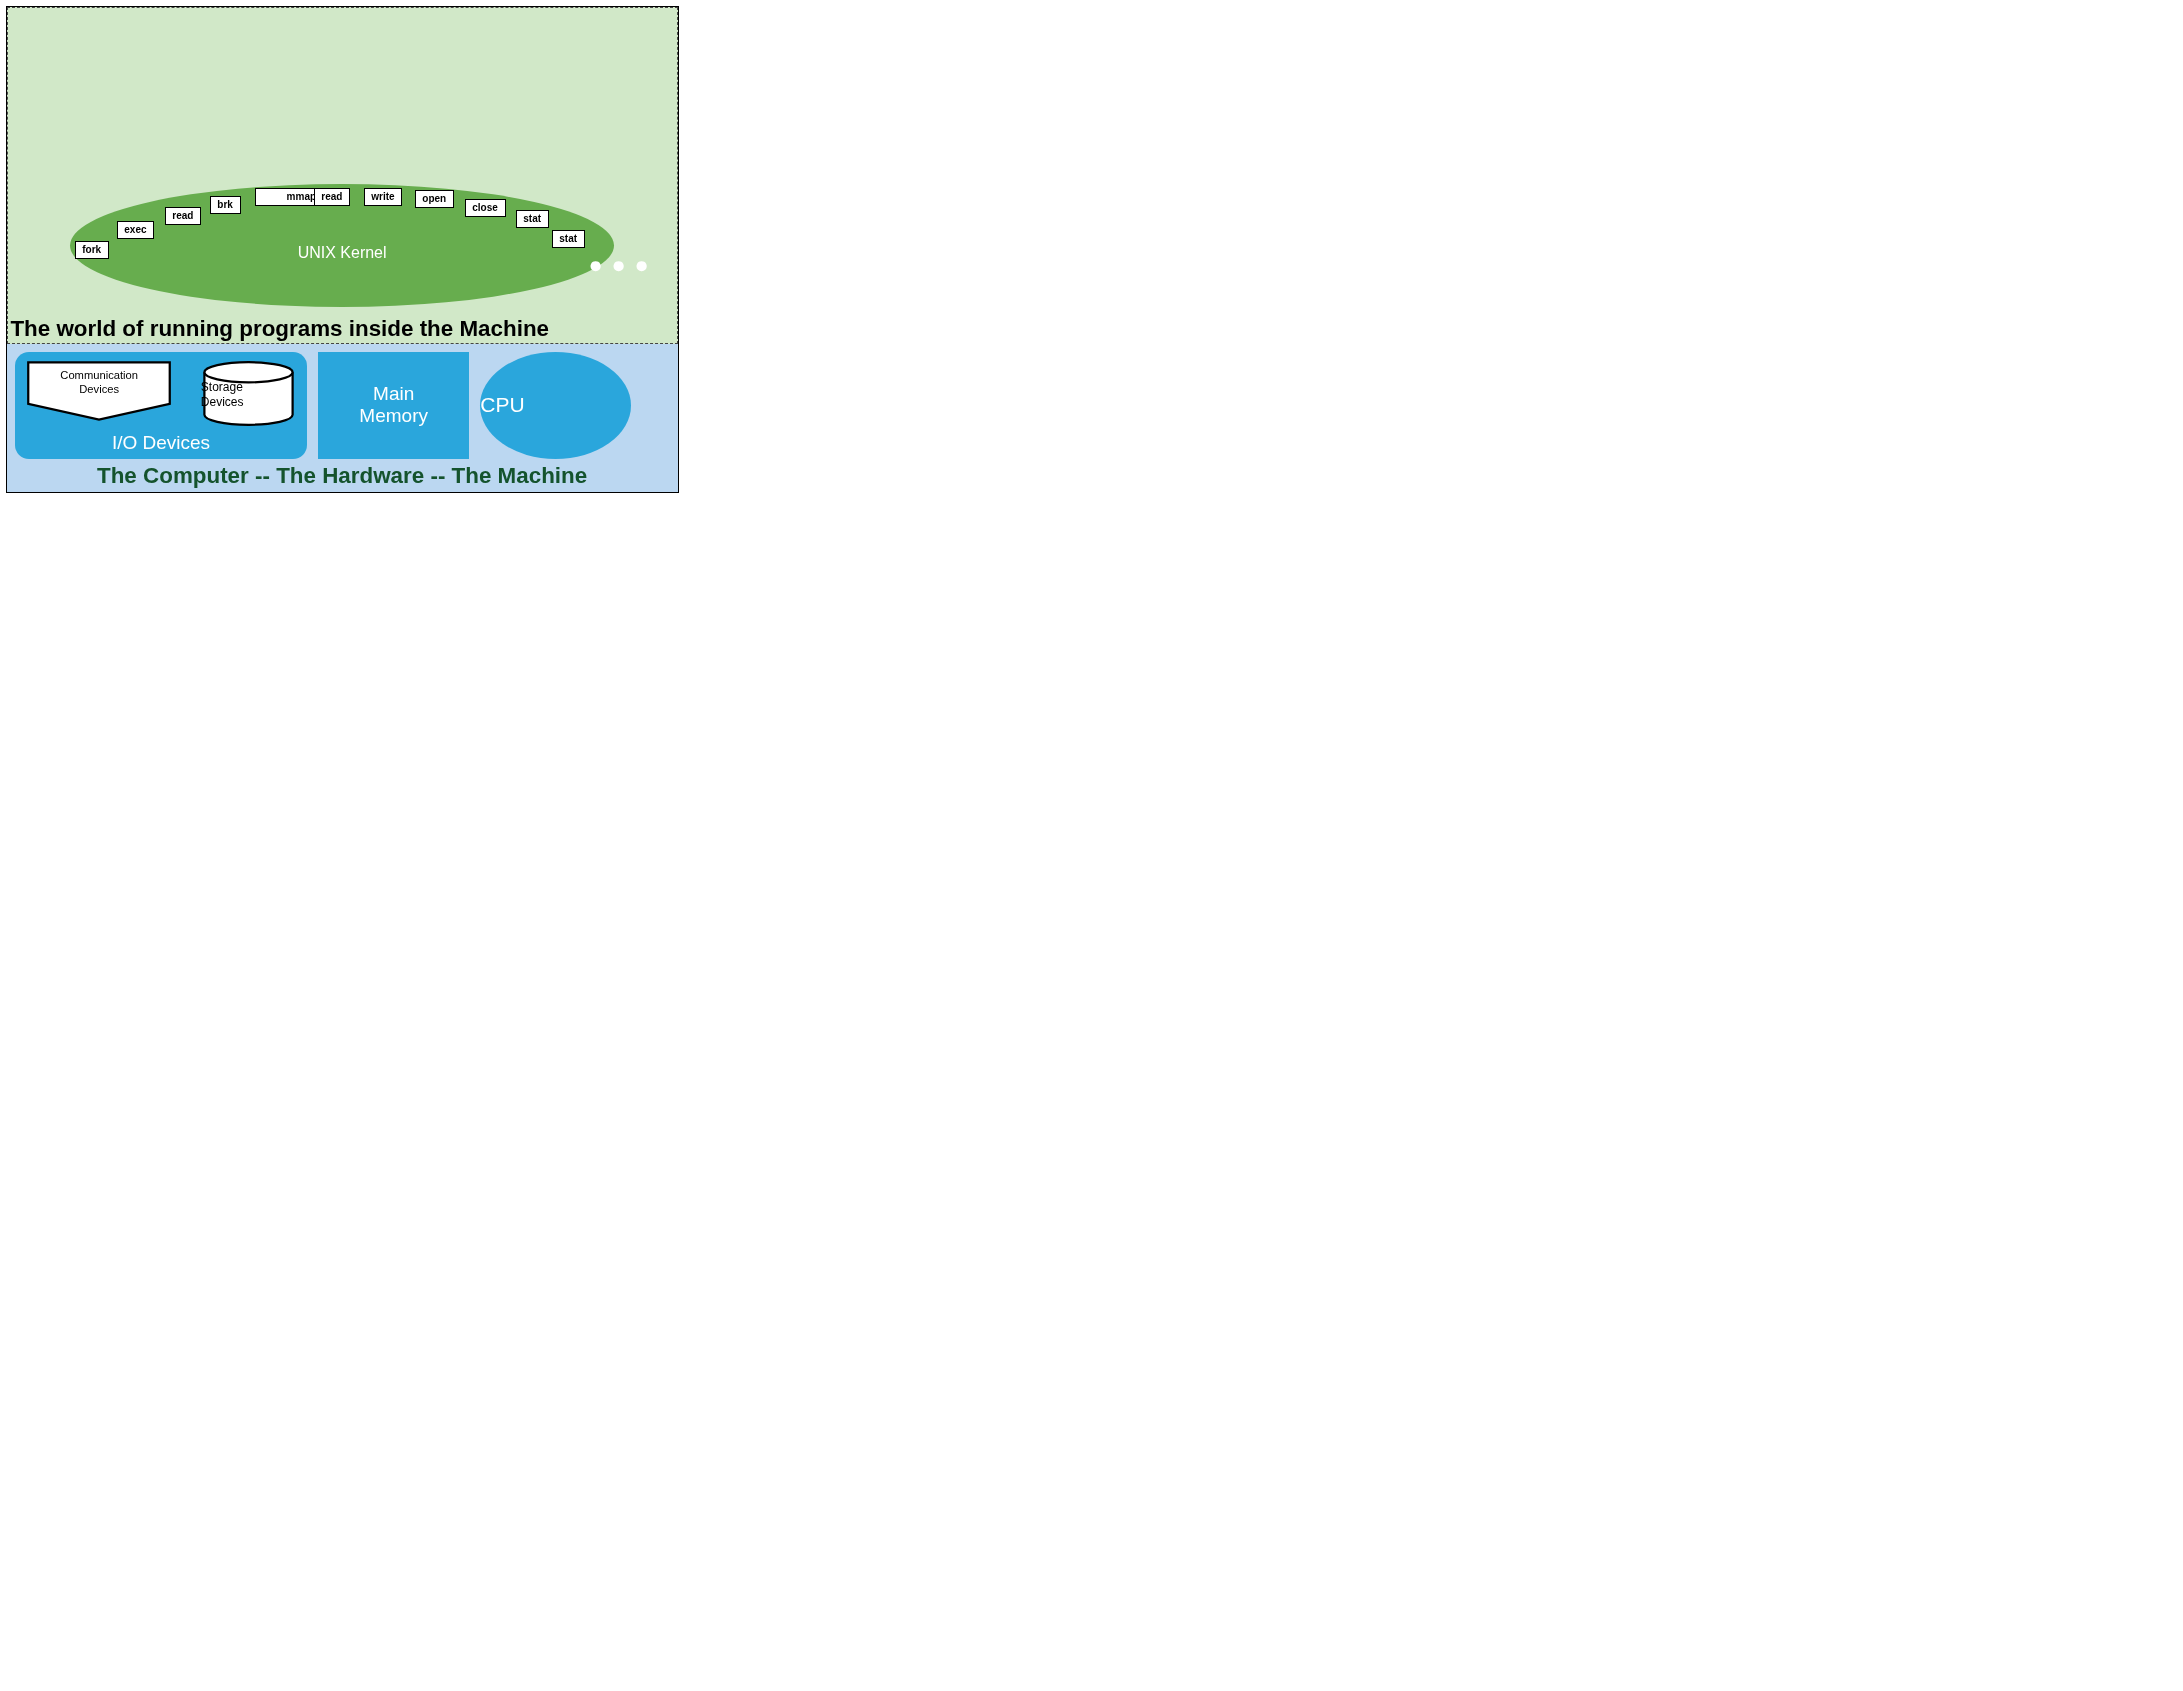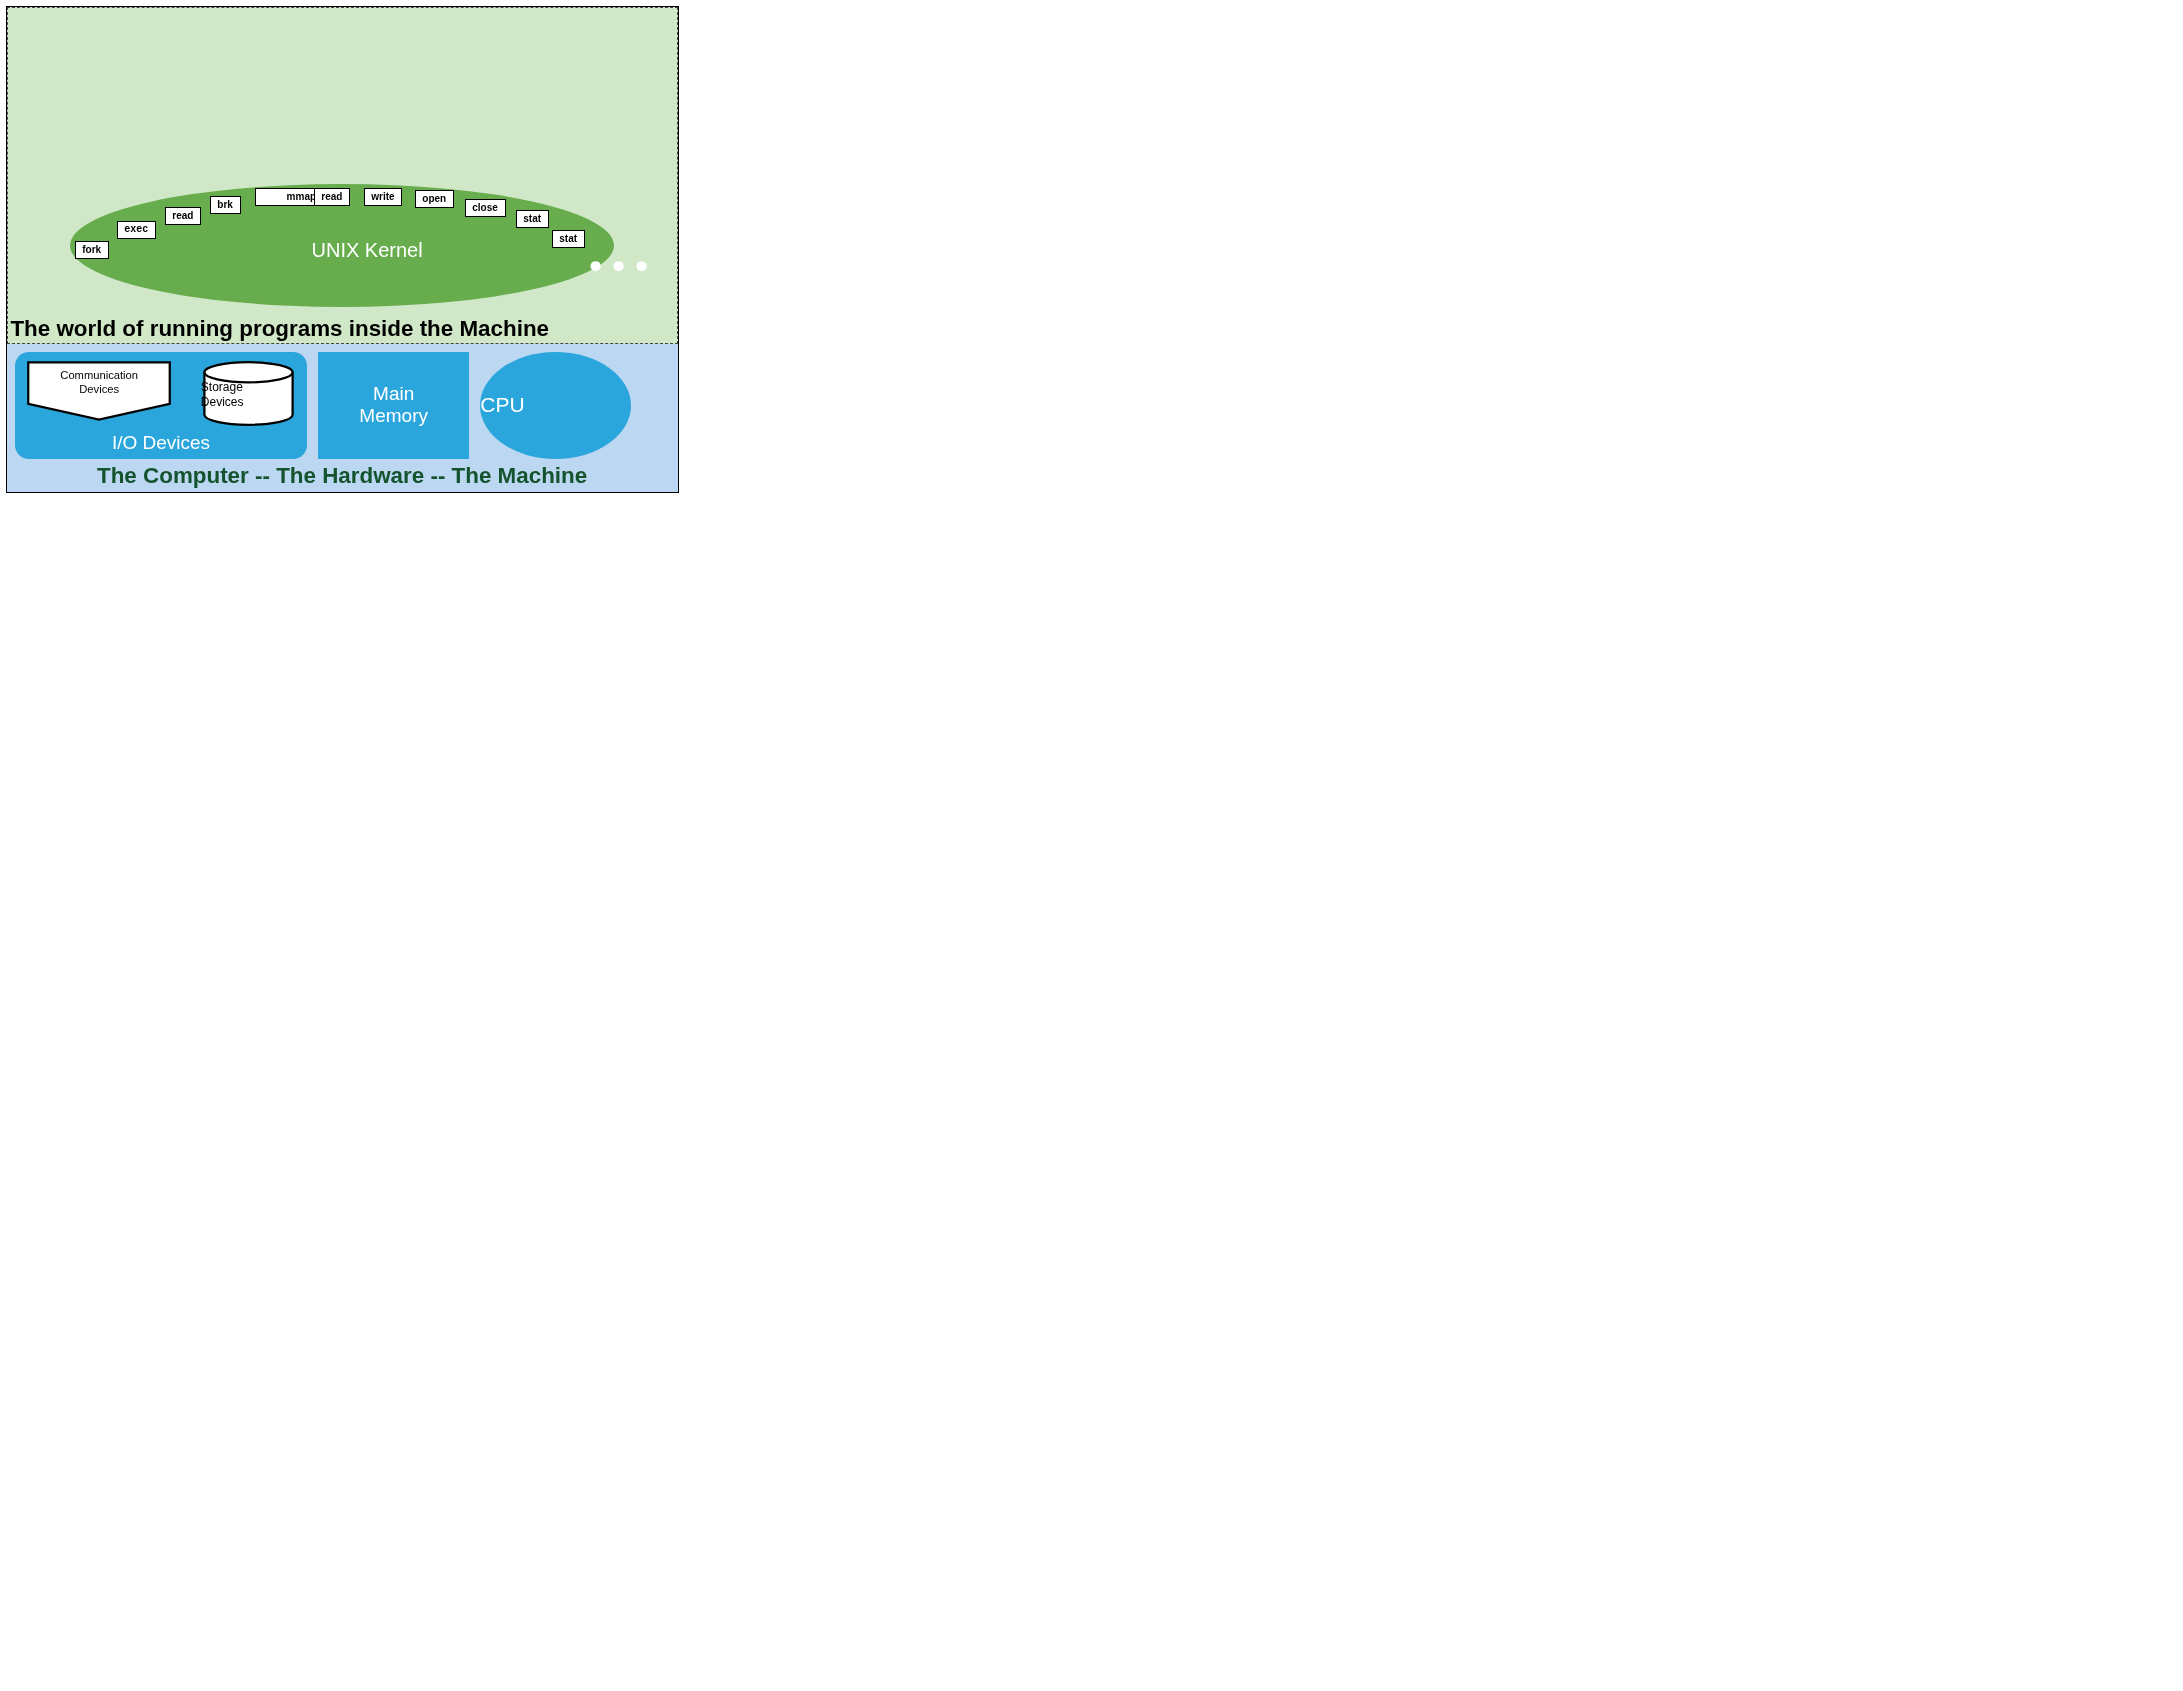--- a/index.html
+++ b/index.html
@@ -28,23 +28,22 @@
     height: 123px;
     background: #67ad4e;
     border-radius: 50%;
   }
   .kernel-label {
     position: absolute;
     left: 50%;
     bottom: 45px;
     transform: translateX(-50%);
     color: #fff;
-    font-size: 20px;
+    font-size: 16px;
     font-weight: 400;
-    margin-left: 25px;
   }
   .syscalls {
     position: absolute;
     width: 100%;
     height: 100%;
     left: 0;
     top: 0;
   }
   .syscall {
     position: absolute;
@@ -169,21 +168,21 @@
 <body>
 
 <div class="container">
 
   <div class="upper-region">
     <div class="kernel-ellipse">
       <div class="kernel-label">UNIX Kernel</div>
     </div>
     <div class="syscalls" id="syscalls-layer">
         <div class="syscall" style="left: 67px; top: 233px;">fork</div>
-        <div class="syscall" style="left: 109px; top: 213px; font-family: Liberation Mono, monospace;">exec</div>
+        <div class="syscall" style="left: 109px; top: 213px;">exec</div>
         <div class="syscall" style="left: 157px; top: 199px;">read</div>
         <div class="syscall" style="left: 202px; top: 188px;">brk</div>
         <div class="syscall" style="left: 247px; top: 180px; padding-left: 31px;">mmap</div>
         <div class="syscall" style="left: 306px; top: 180px;">read</div>
         <div class="syscall" style="left: 356px; top: 180px;">write</div>
         <div class="syscall" style="left: 407px; top: 182px;">open</div>
         <div class="syscall" style="left: 457px; top: 191px;">close</div>
         <div class="syscall" style="left: 508px; top: 202px;">stat</div>
         <div class="syscall" style="left: 544px; top: 222px;">stat</div>
       </div>

